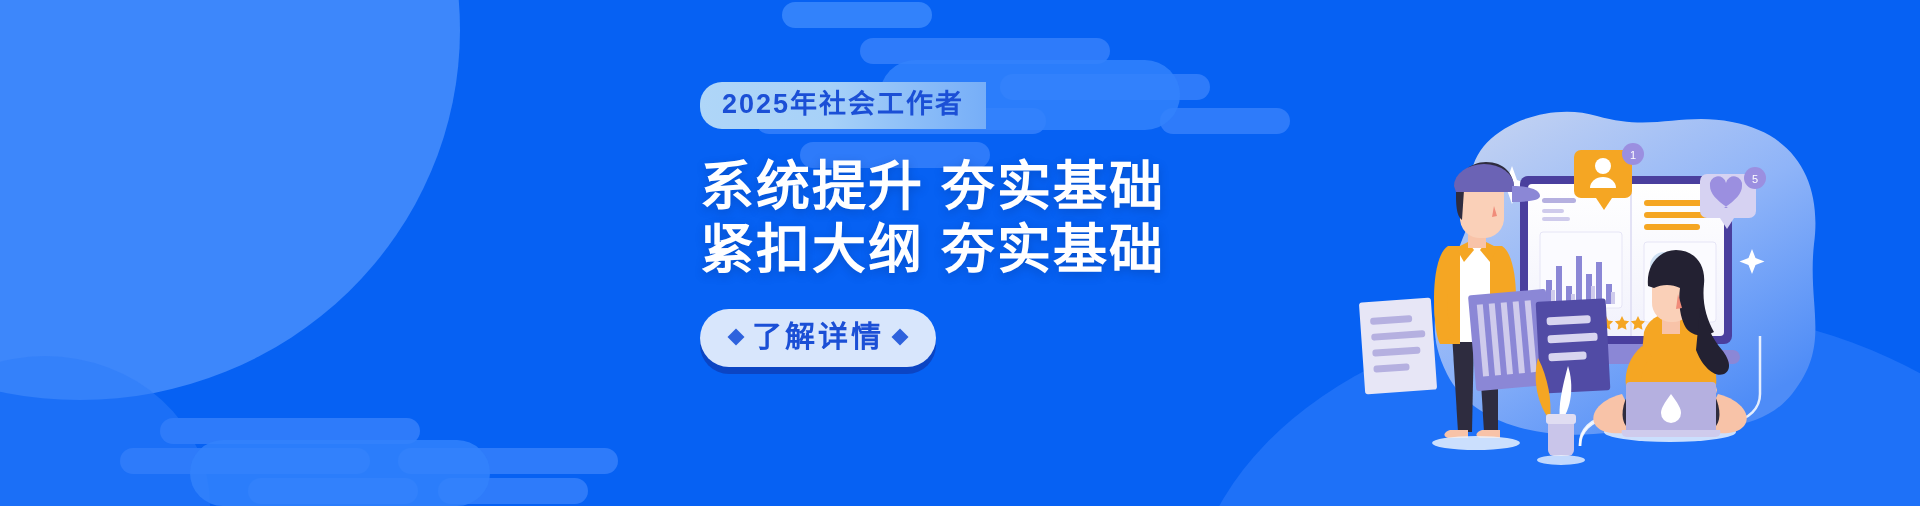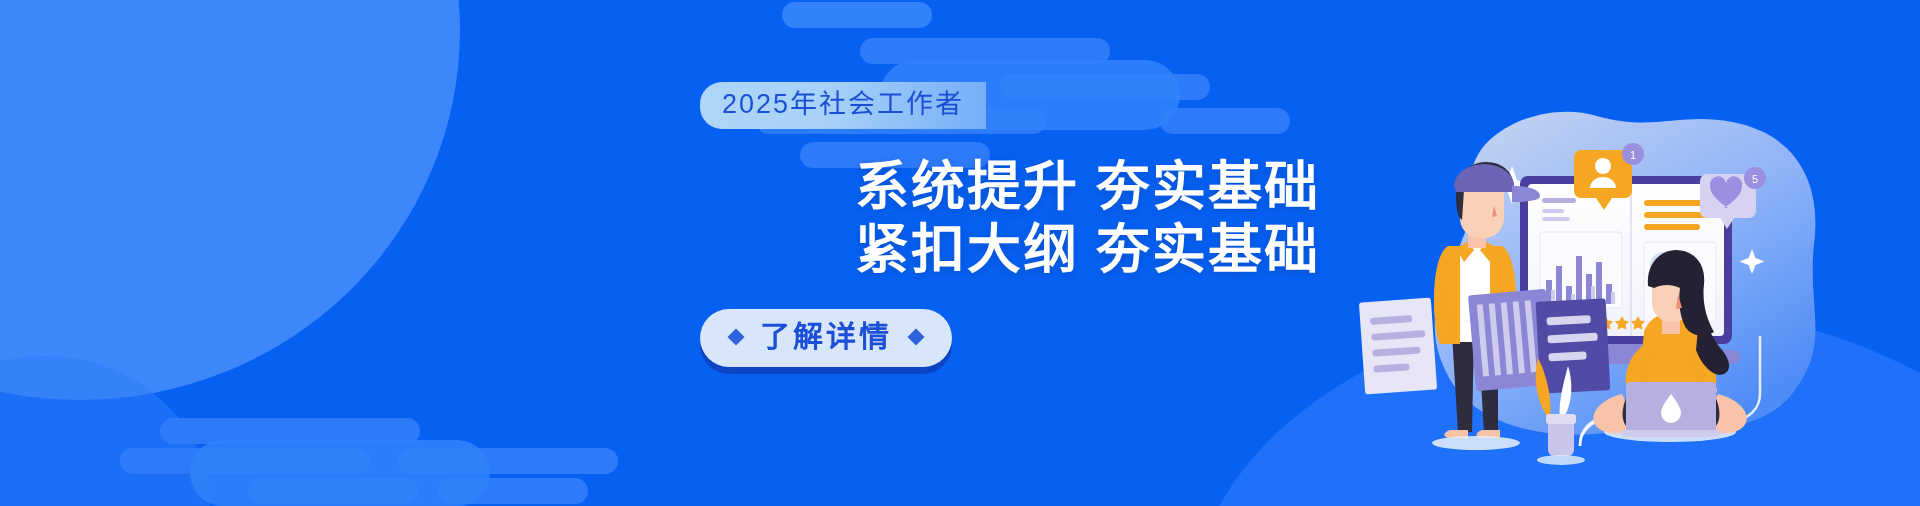--- a/index.html
+++ b/index.html
@@ -68,43 +68,43 @@
     top: 82px;
     width: 620px;
   }
 
   .tag {
     display: inline-block;
     padding: 9px 22px 11px 22px;
     font-size: 27px;
     letter-spacing: 2px;
     color: #1B4FD6;
-    font-weight: 400;
+    font-weight: 700;
     border-radius: 22px 0 0 22px;
     background: linear-gradient(to right, #AFD6F8 0%, #A7D1F8 45%, #76AEF8 100%);
     line-height: 1;
   }
 
   .headline {
     margin-top: 26px;
     color: #FFFFFF;
     font-size: 54px;
     font-weight: 700;
     line-height: 1.17;
     letter-spacing: 2px;
     text-shadow: 0 3px 10px rgba(2, 38, 110, .28);
     white-space: nowrap;
   }
-  .headline .ln { display: block; text-align: right; }
+  .headline .ln { display: block; }
 
   .cta {
     margin-top: 28px;
     display: inline-flex;
     align-items: center;
-    gap: 18px;
+    gap: 10px;
     padding: 13px 30px 15px 30px;
     border-radius: 999px;
     background: #D8E6FC;
     color: #1B4FD6;
     font-size: 30px;
     font-weight: 600;
     letter-spacing: 3px;
     line-height: 1;
     box-shadow: 0 7px 0 #0B45C4;
     cursor: pointer;

